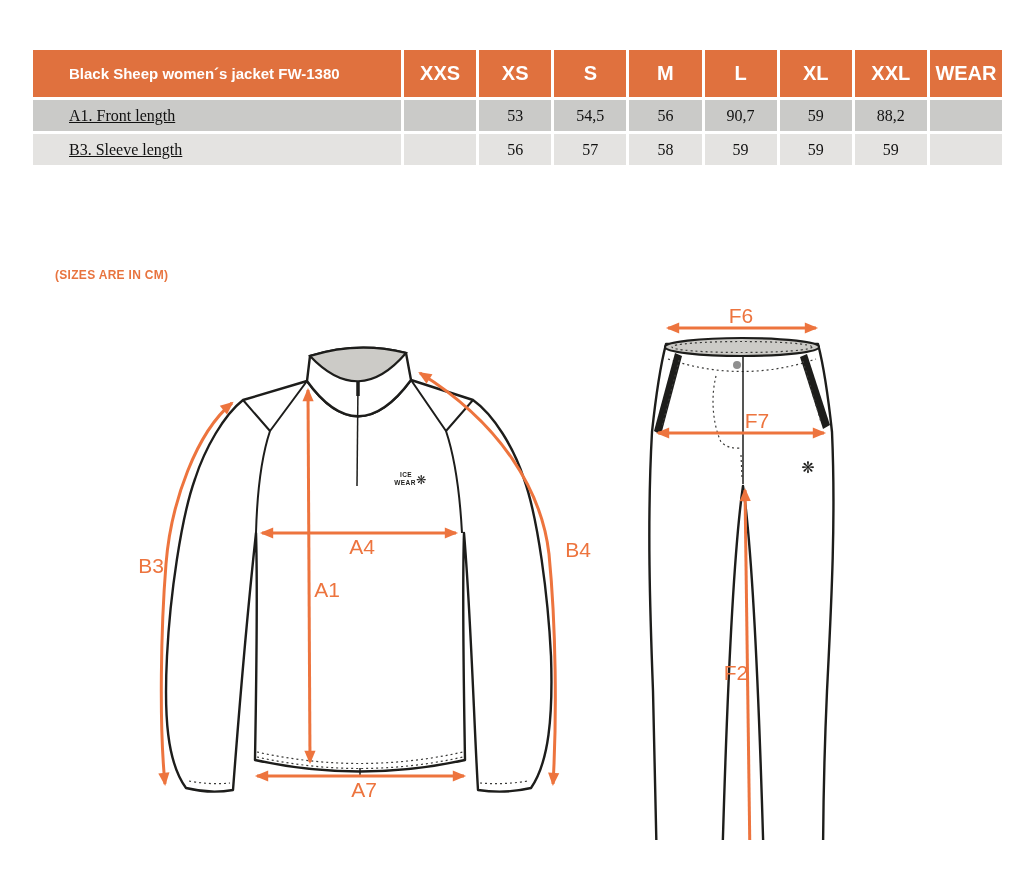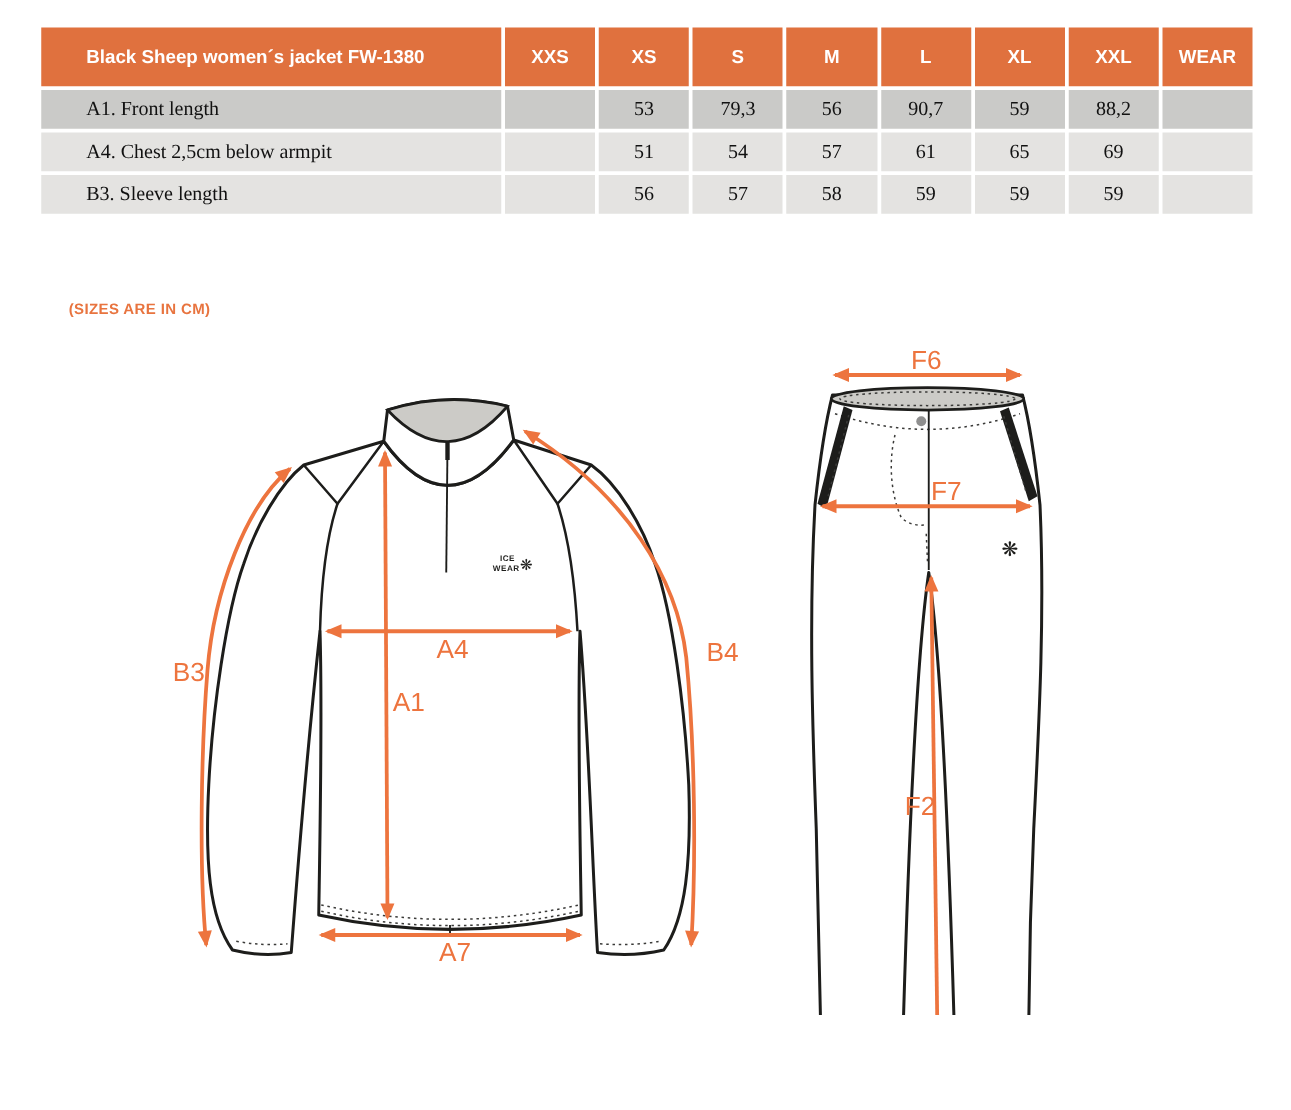--- a/index.html
+++ b/index.html
@@ -5,43 +5,43 @@
   :root{
     --header-orange:#E0713E;
     --arrow-orange:#ED743E;
     --note-orange:#E8743F;
     --row-dark:#CACAC8;
     --row-light:#E4E3E1;
     --ink:#1d1d1b;
   }
   html,body{margin:0;padding:0;}
   body{background:#ffffff;font-family:"Liberation Sans",sans-serif;}
-  .page{position:relative;width:1033px;height:812px;background:#fff;overflow:hidden;}
+  .page{position:relative;width:1033px;height:812px;background:#fff;overflow:hidden;margin-top:28px;}
 
   
   table.size-table{
     position:absolute;left:30px;top:19px;width:975px;
     border-collapse:separate;border-spacing:3px;table-layout:fixed;
   }
   table.size-table th,table.size-table td{padding:0;margin:0;}
   table.size-table thead th{
     background:var(--header-orange);color:#fff;height:47px;
-    font-family:"Liberation Sans",sans-serif;font-weight:bold;font-size:15px;
+    font-family:"Liberation Sans",sans-serif;font-weight:bold;font-size:20px;
     text-align:center;vertical-align:middle;
   }
   table.size-table thead th.title-cell{
     width:332px;text-align:left;padding-left:36px;font-size:15px;
   }
   table.size-table tbody td{
     height:31px;font-family:"Liberation Serif",serif;font-size:16px;color:#111;
     text-align:center;vertical-align:middle;
   }
   table.size-table tbody tr.dark td{background:var(--row-dark);}
   table.size-table tbody tr.light td{background:var(--row-light);}
-  table.size-table tbody td.rowlabel{text-align:left;padding-left:36px;}
+  table.size-table tbody td.rowlabel{text-align:left;padding-left:36px;text-decoration:underline;}
 
   .cm-note{
     position:absolute;left:55px;top:240px;
     color:var(--note-orange);font-weight:bold;font-size:12px;letter-spacing:.3px;
   }
 
   
   svg.diagram{position:absolute;left:0;top:268px;}
   .outline{fill:#ffffff;stroke:var(--ink);stroke-width:2.4;stroke-linejoin:round;}
   .seam{fill:none;stroke:var(--ink);stroke-width:2;stroke-linejoin:round;}
@@ -74,36 +74,25 @@
           <th>XL</th>
           <th>XXL</th>
           <th>WEAR</th>
         </tr>
     </thead>
     <tbody>
         <tr class="dark">
           <td class="rowlabel">A1. Front length</td>
           <td></td>
           <td>53</td>
-          <td>79,3</td>
+          <td>54,5</td>
           <td>56</td>
           <td>90,7</td>
           <td>59</td>
           <td>88,2</td>
-          <td></td>
-        </tr>
-        <tr class="light">
-          <td class="rowlabel">A4. Chest 2,5cm below armpit</td>
-          <td></td>
-          <td>51</td>
-          <td>54</td>
-          <td>57</td>
-          <td>61</td>
-          <td>65</td>
-          <td>69</td>
           <td></td>
         </tr>
         <tr class="light">
           <td class="rowlabel">B3. Sleeve length</td>
           <td></td>
           <td>56</td>
           <td>57</td>
           <td>58</td>
           <td>59</td>
           <td>59</td>

